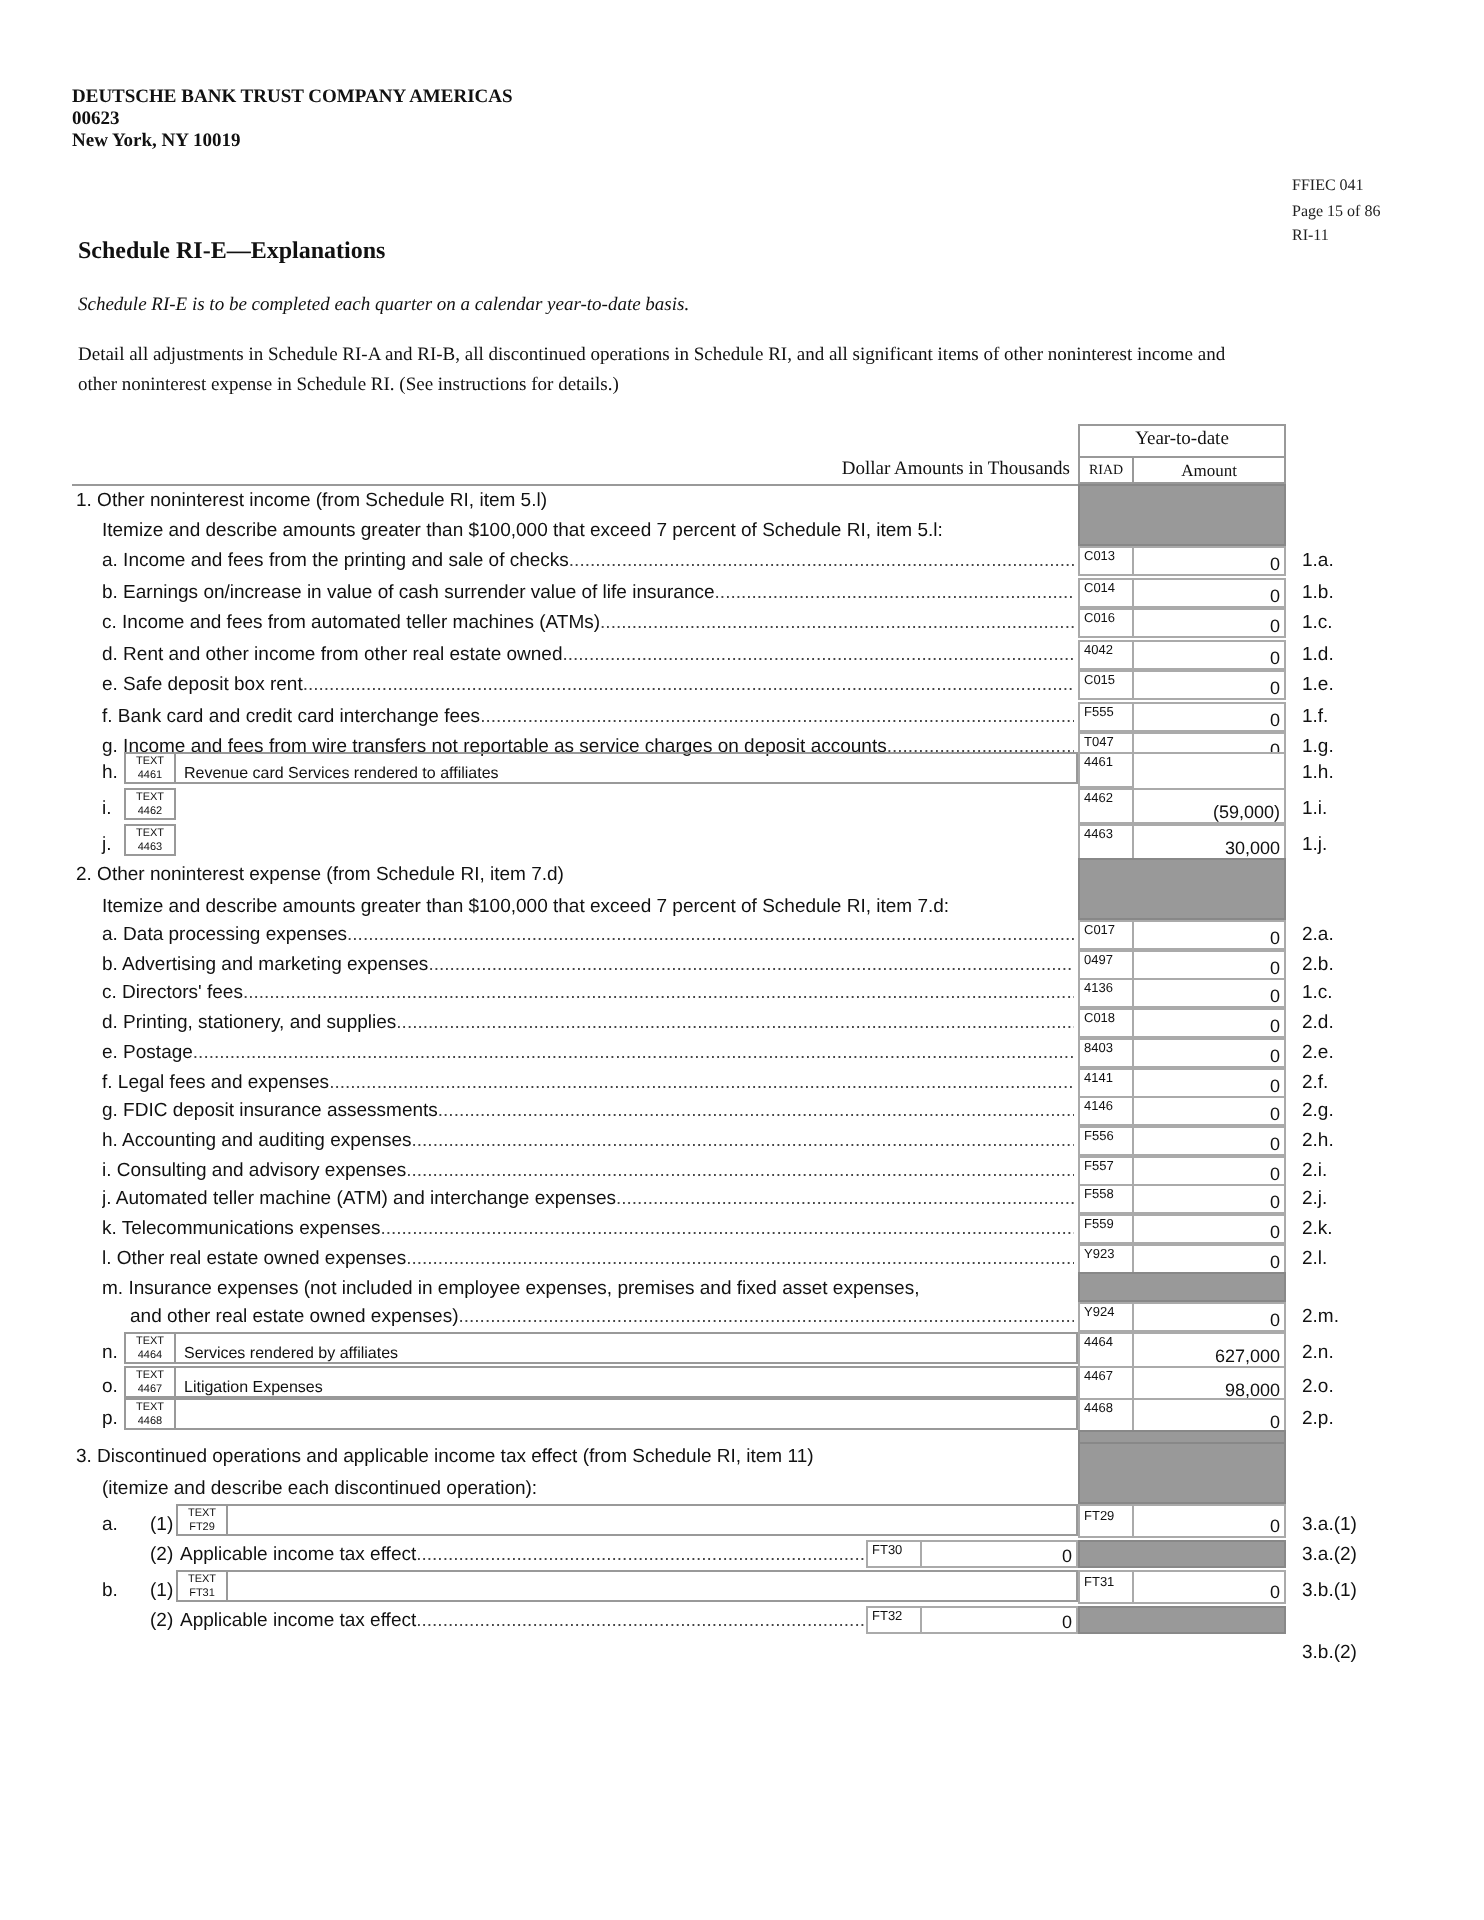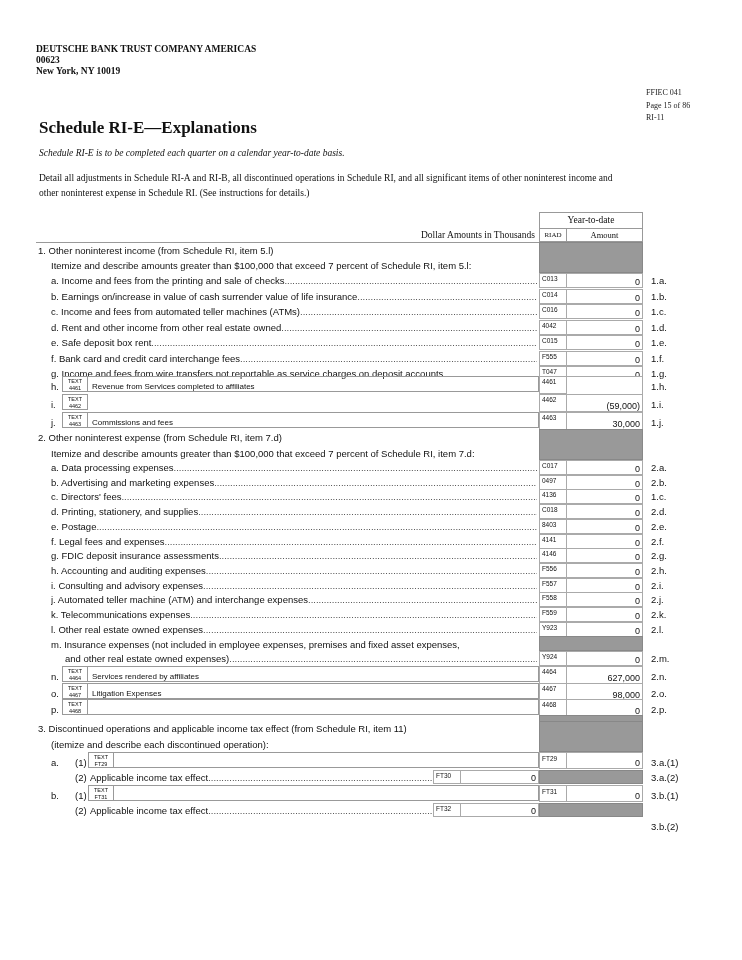--- a/index.html
+++ b/index.html
@@ -1,20 +1,20 @@
 <!DOCTYPE html>
 <html><head>
 <meta charset="utf-8">
 <style>
   * { box-sizing: border-box; margin: 0; padding: 0; }
   body { width: 742px; height: 960px; background: #ffffff; font-family: "Liberation Sans", sans-serif; color: #111; position: relative; overflow: hidden; }
   .abs { position: absolute; font-family: Liberation Serif, serif; }
   .bank { left: 36px; top: 44px; font-size: 9.5px; font-weight: bold; line-height: 11px; }
   .ffiec { left: 646px; top: 87px; font-size: 8px; line-height: 12.5px; color: #222; }
-  .title { left: 39px; top: 118px; font-size: 17px; font-weight: bold; }
+  .title { left: 39px; top: 118px; font-size: 12px; font-weight: bold; }
   .note { left: 39px; top: 148px; font-size: 9.5px; font-style: italic; }
   .intro { left: 39px; top: 171px; width: 590px; font-size: 9.5px; line-height: 14.5px; }
 
   .ytd { left: 539px; top: 212px; width: 104px; height: 16px; border: 1px solid #999; border-bottom: none; font-size: 9.5px; text-align: center; line-height: 15px; }
   .hdr-label { left: 300px; top: 230px; width: 235px; text-align: right; font-size: 9.5px; }
   .hdr-riad { left: 539px; top: 228px; width: 28px; height: 14px; border: 1px solid #999; font-size: 7px; text-align: center; line-height: 13px; }
   .hdr-amt { left: 566px; top: 228px; width: 77px; height: 14px; border: 1px solid #999; font-size: 8.5px; text-align: center; line-height: 13px; }
   .hline { left: 36px; top: 242px; width: 503px; height: 1px; background: #999; }
 
   .shade { background: #999; border: 1px solid #888; }
@@ -106,42 +106,41 @@
     <div class="ref">1.g.</div>
     </div>
   </div>
 <div id="s1text">
     <div class="row textrow" style="top: 376px; height: 18px;">
       <div class="letter">h.</div>
     <div class="tbox">
         <div>TEXT</div>
         <div>4461</div>
       </div>
-    <div class="tdesc">Revenue from Services completed to affiliates</div>
+    <div class="tdesc">Revenue card Services rendered to affiliates</div>
     <div class="riad" style="height:18px;">4461</div>
     <div class="amt" style="height:18px; padding-top:18px;">165,000</div>
     <div class="ref" style="top:5px;">1.h.</div>
     </div>
     <div class="row textrow" style="top: 394px; height: 18px;">
       <div class="letter">i.</div>
     <div class="tbox">
         <div>TEXT</div>
         <div>4462</div>
       </div>
     <div class="riad" style="height:18px;">4462</div>
     <div class="amt" style="height:18px; padding-top:6px;">(59,000)</div>
     <div class="ref" style="top:5px;">1.i.</div>
     </div>
     <div class="row textrow" style="top: 412px; height: 18px;">
       <div class="letter">j.</div>
     <div class="tbox">
         <div>TEXT</div>
         <div>4463</div>
       </div>
-    <div class="tdesc">Commissions and fees</div>
     <div class="riad" style="height:18px;">4463</div>
     <div class="amt" style="height:18px; padding-top:6px;">30,000</div>
     <div class="ref" style="top:5px;">1.j.</div>
     </div>
   </div>
 
 <div class="sec" style="top:432px;">2.  Other noninterest expense (from Schedule RI, item 7.d)</div>
 <div class="sec" style="top:448px; left:51px;">Itemize and describe amounts greater than $100,000 that exceed  7 percent of Schedule RI, item 7.d:</div>
 <div class="abs shade" style="left:539px; top:429px; width:104px; height:31px;"></div>
 

